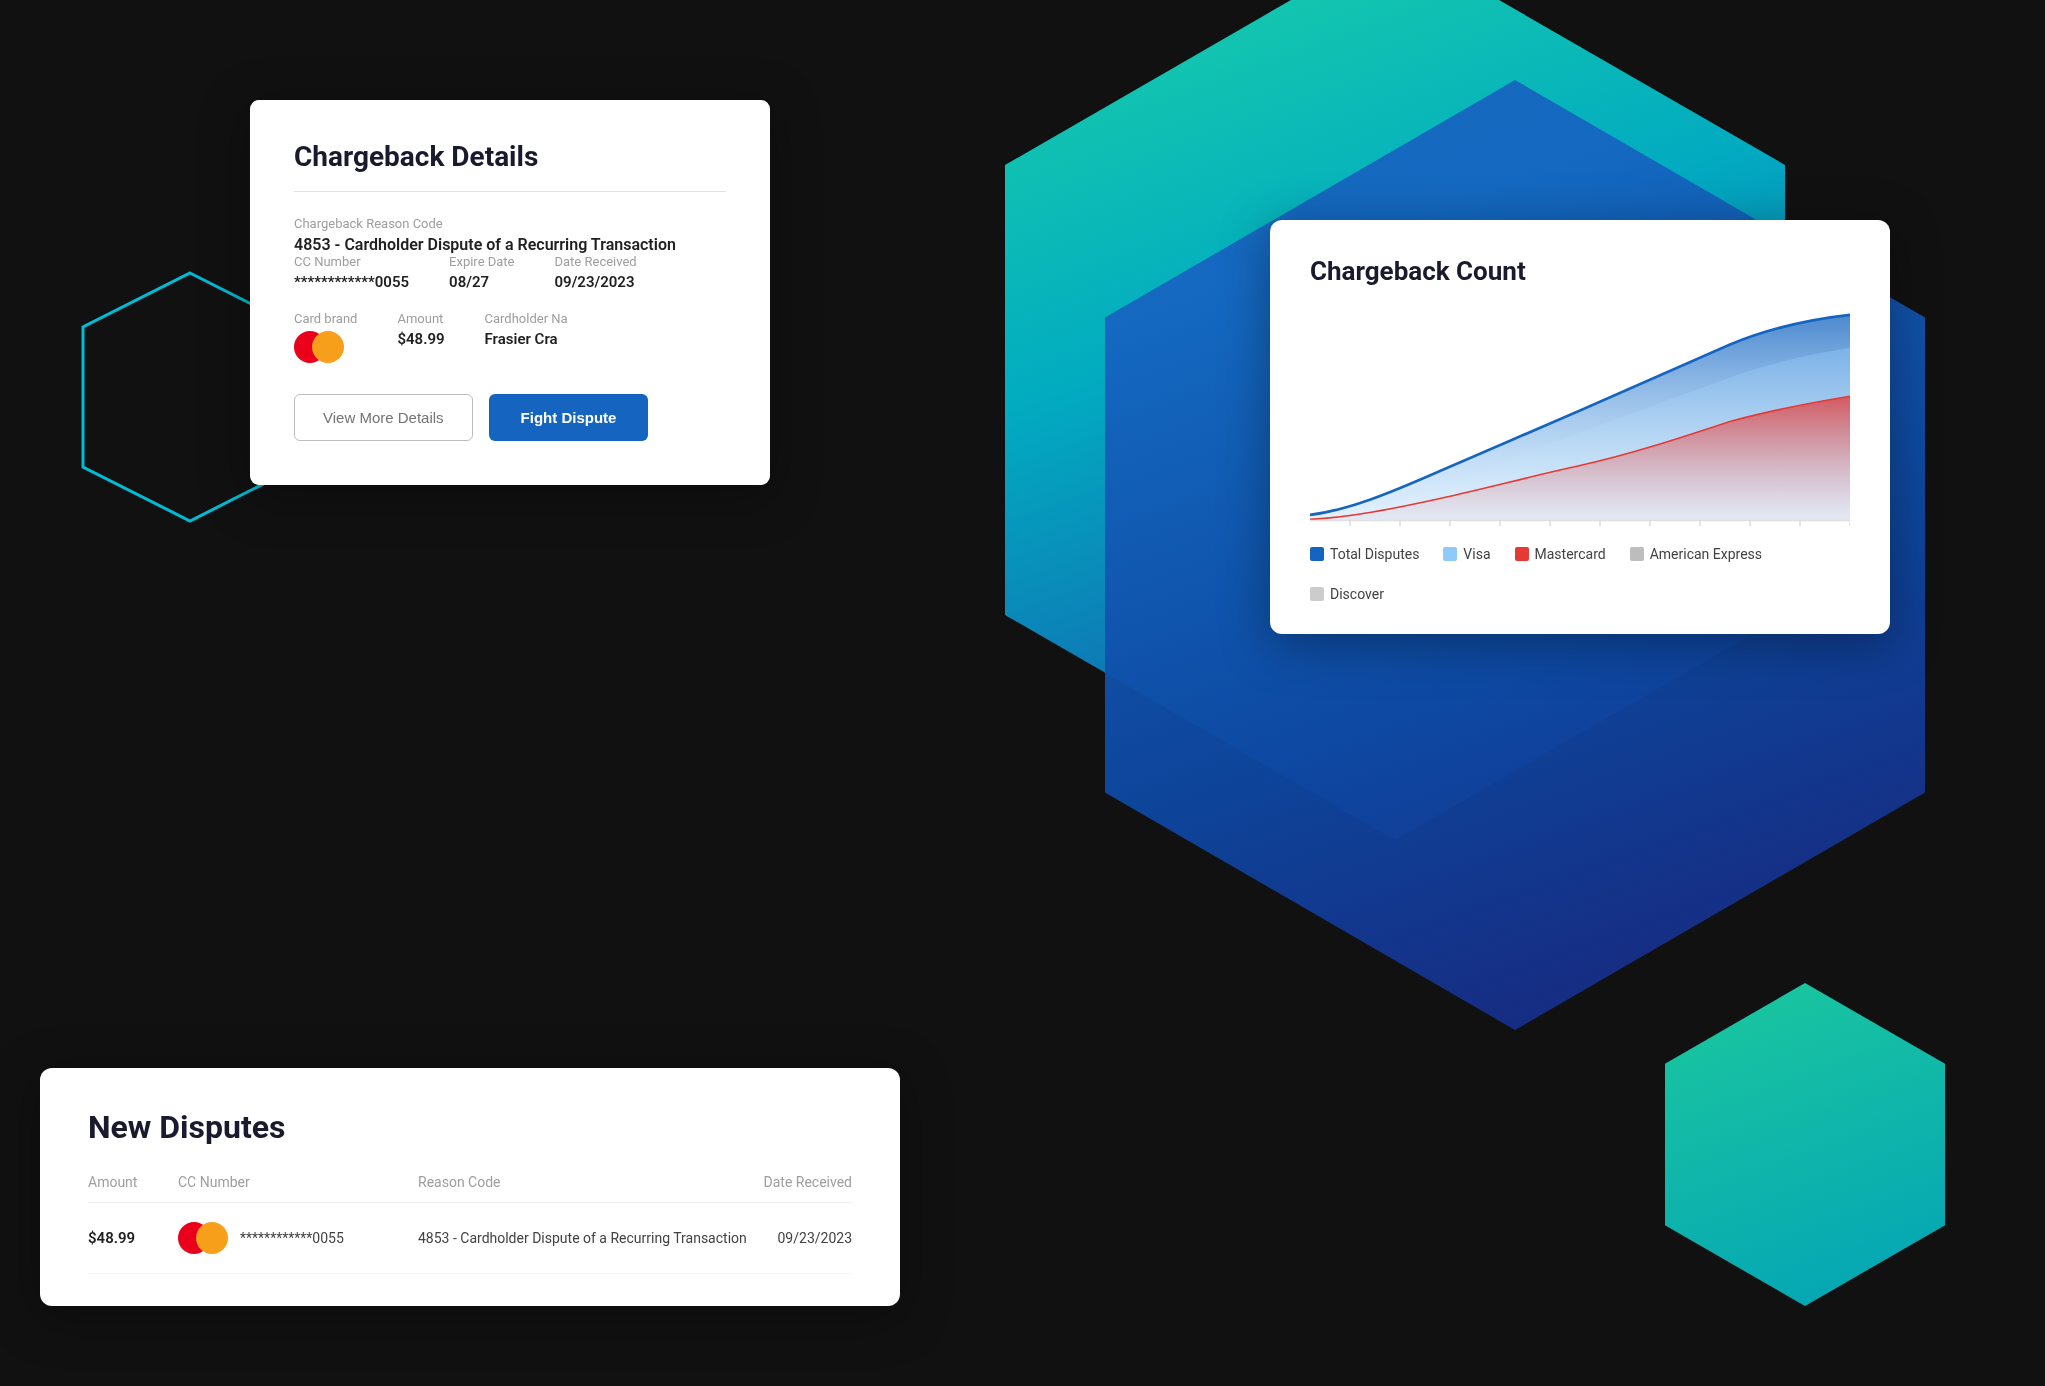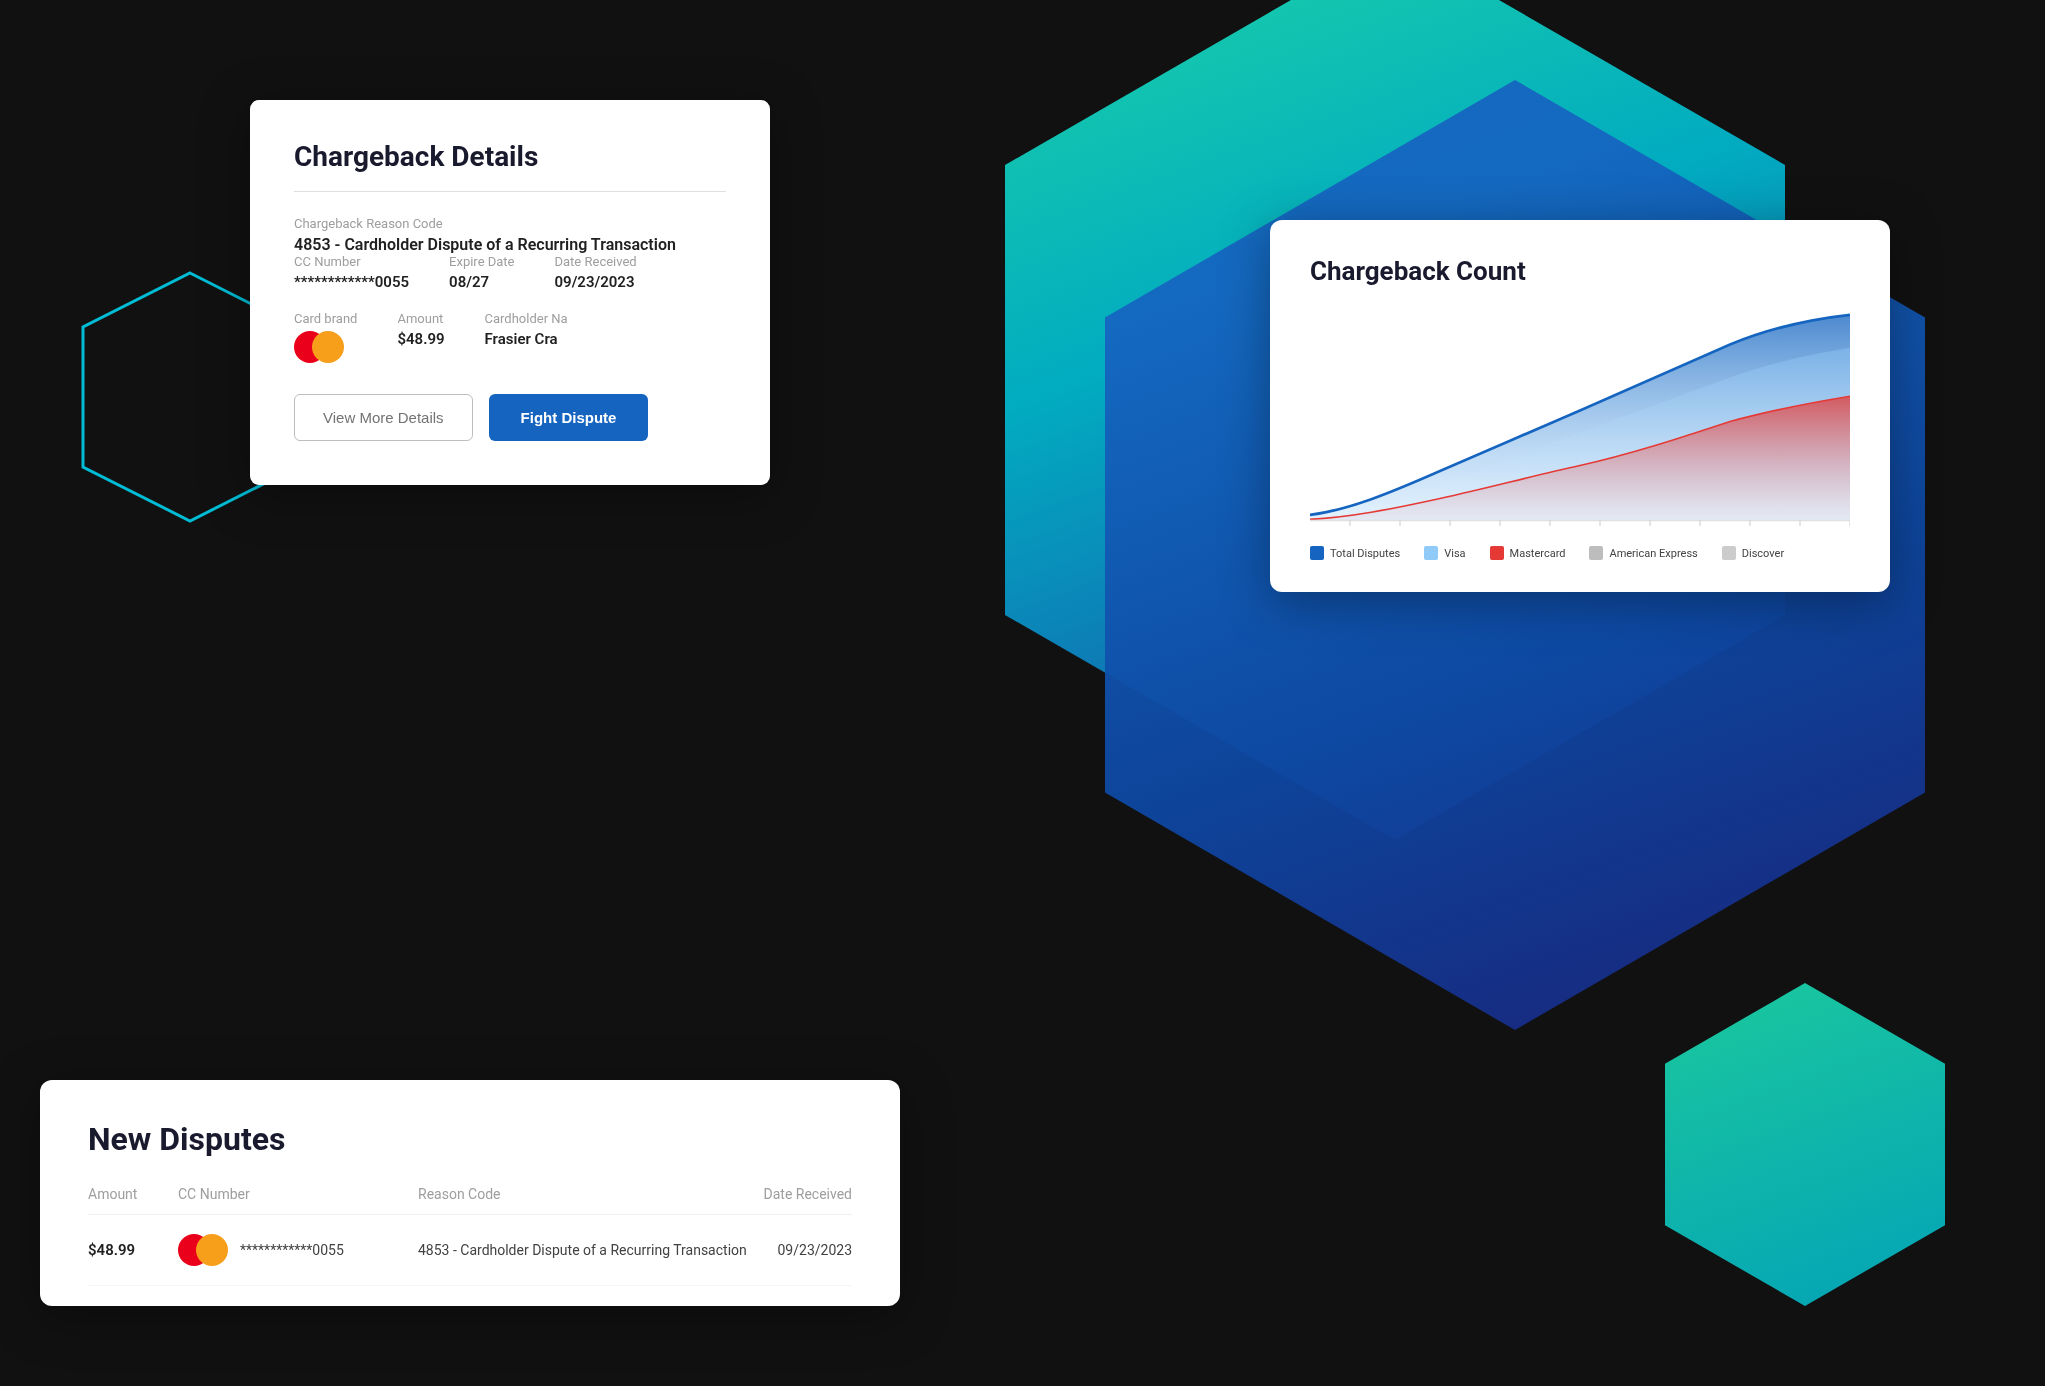--- a/index.html
+++ b/index.html
@@ -205,21 +205,21 @@
       display: flex;
       gap: 24px;
       align-items: center;
       flex-wrap: wrap;
     }
 
     .legend-item {
       display: flex;
       align-items: center;
       gap: 6px;
-      font-size: 11px;
+      font-size: 14px;
       color: #424242;
     }
 
     .legend-dot {
       width: 14px;
       height: 14px;
       border-radius: 2px;
     }
 
     .legend-dot.blue { background: #1565c0; }
@@ -230,21 +230,21 @@
 
     
     .card-new-disputes {
       position: absolute;
       bottom: 80px;
       left: 40px;
       width: 860px;
       background: #fff;
       border-radius: 12px;
       box-shadow: 0 10px 50px rgba(0,0,0,0.35);
-      padding: 40px 48px 20px;
+      padding: 40px 48px 32px;
       z-index: 12;
       margin-top: 16px;
     }
 
     .card-new-disputes .card-title {
       font-size: 32px;
       font-weight: 700;
       color: #1a1a2e;
       margin-bottom: 28px;
     }

